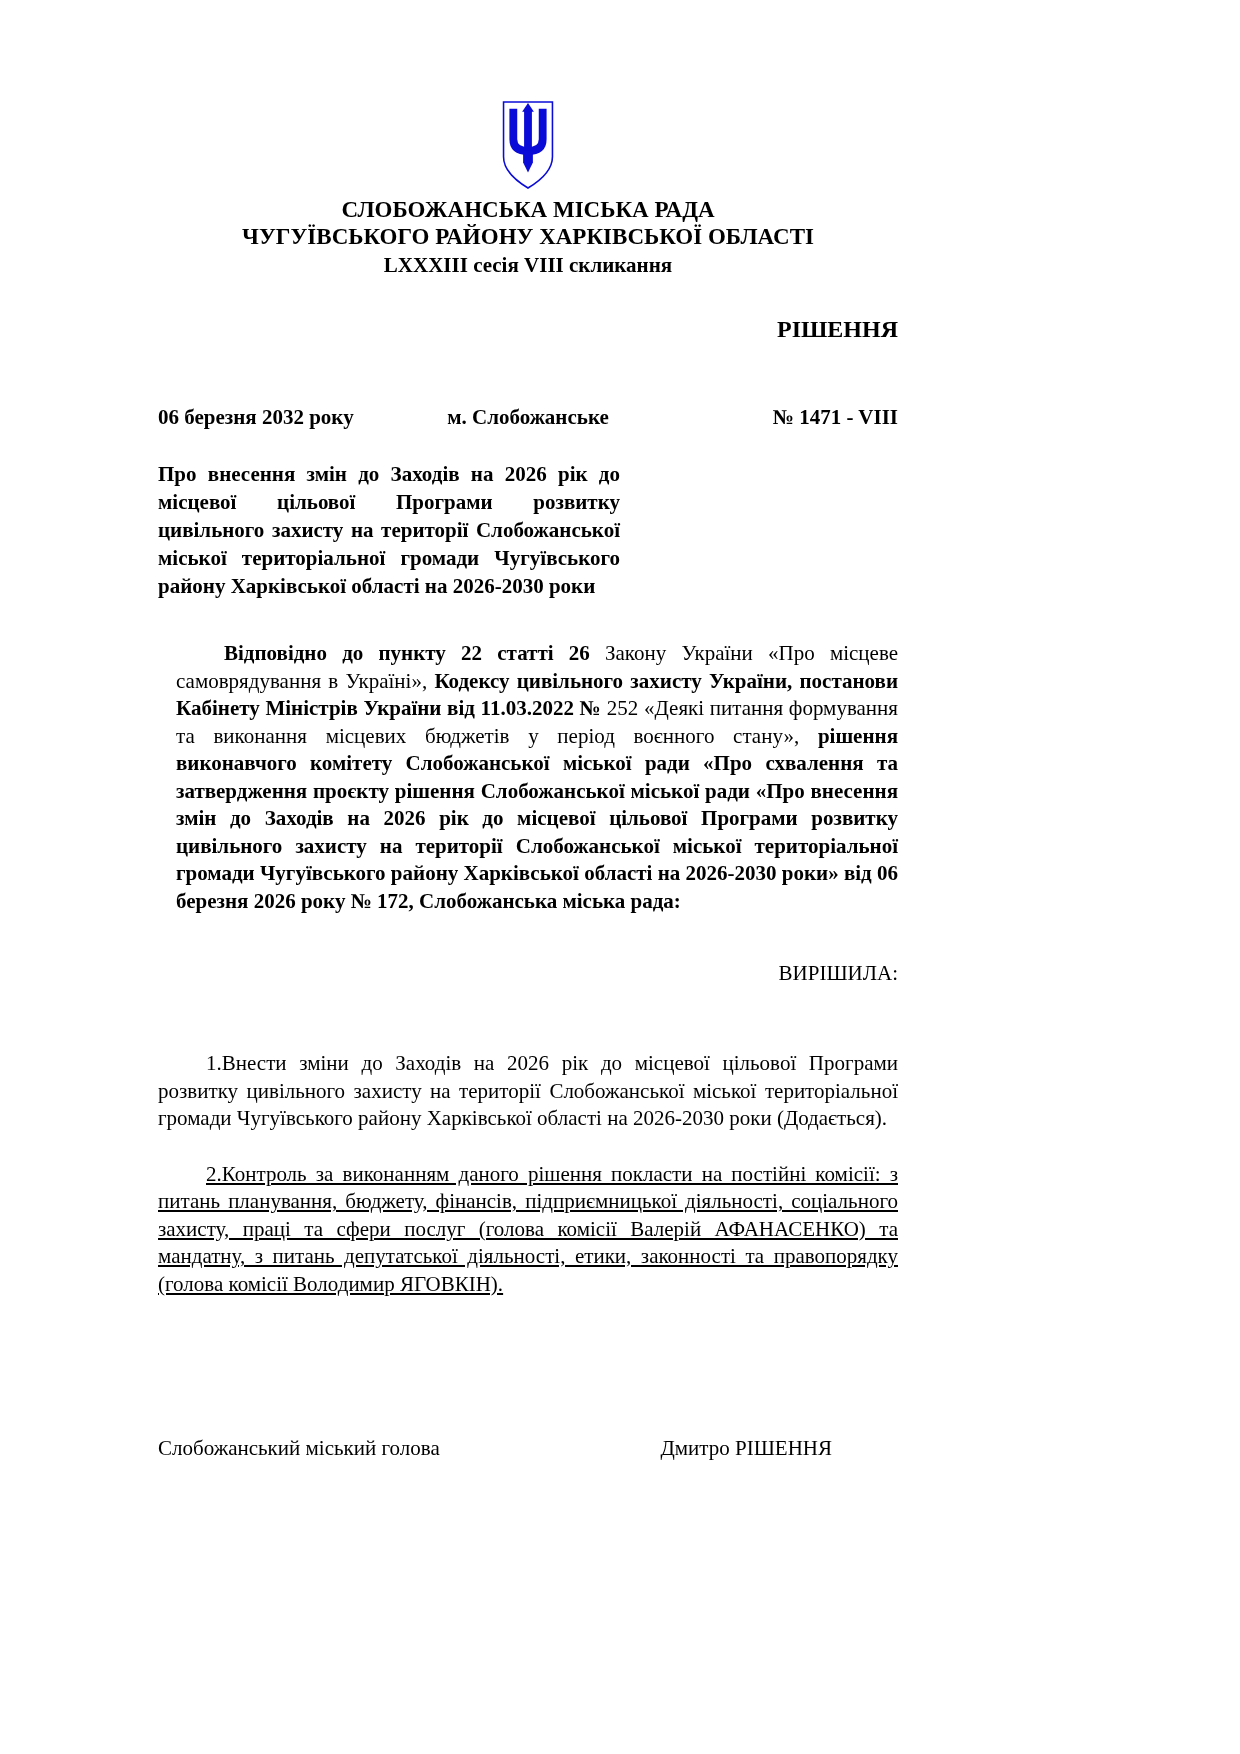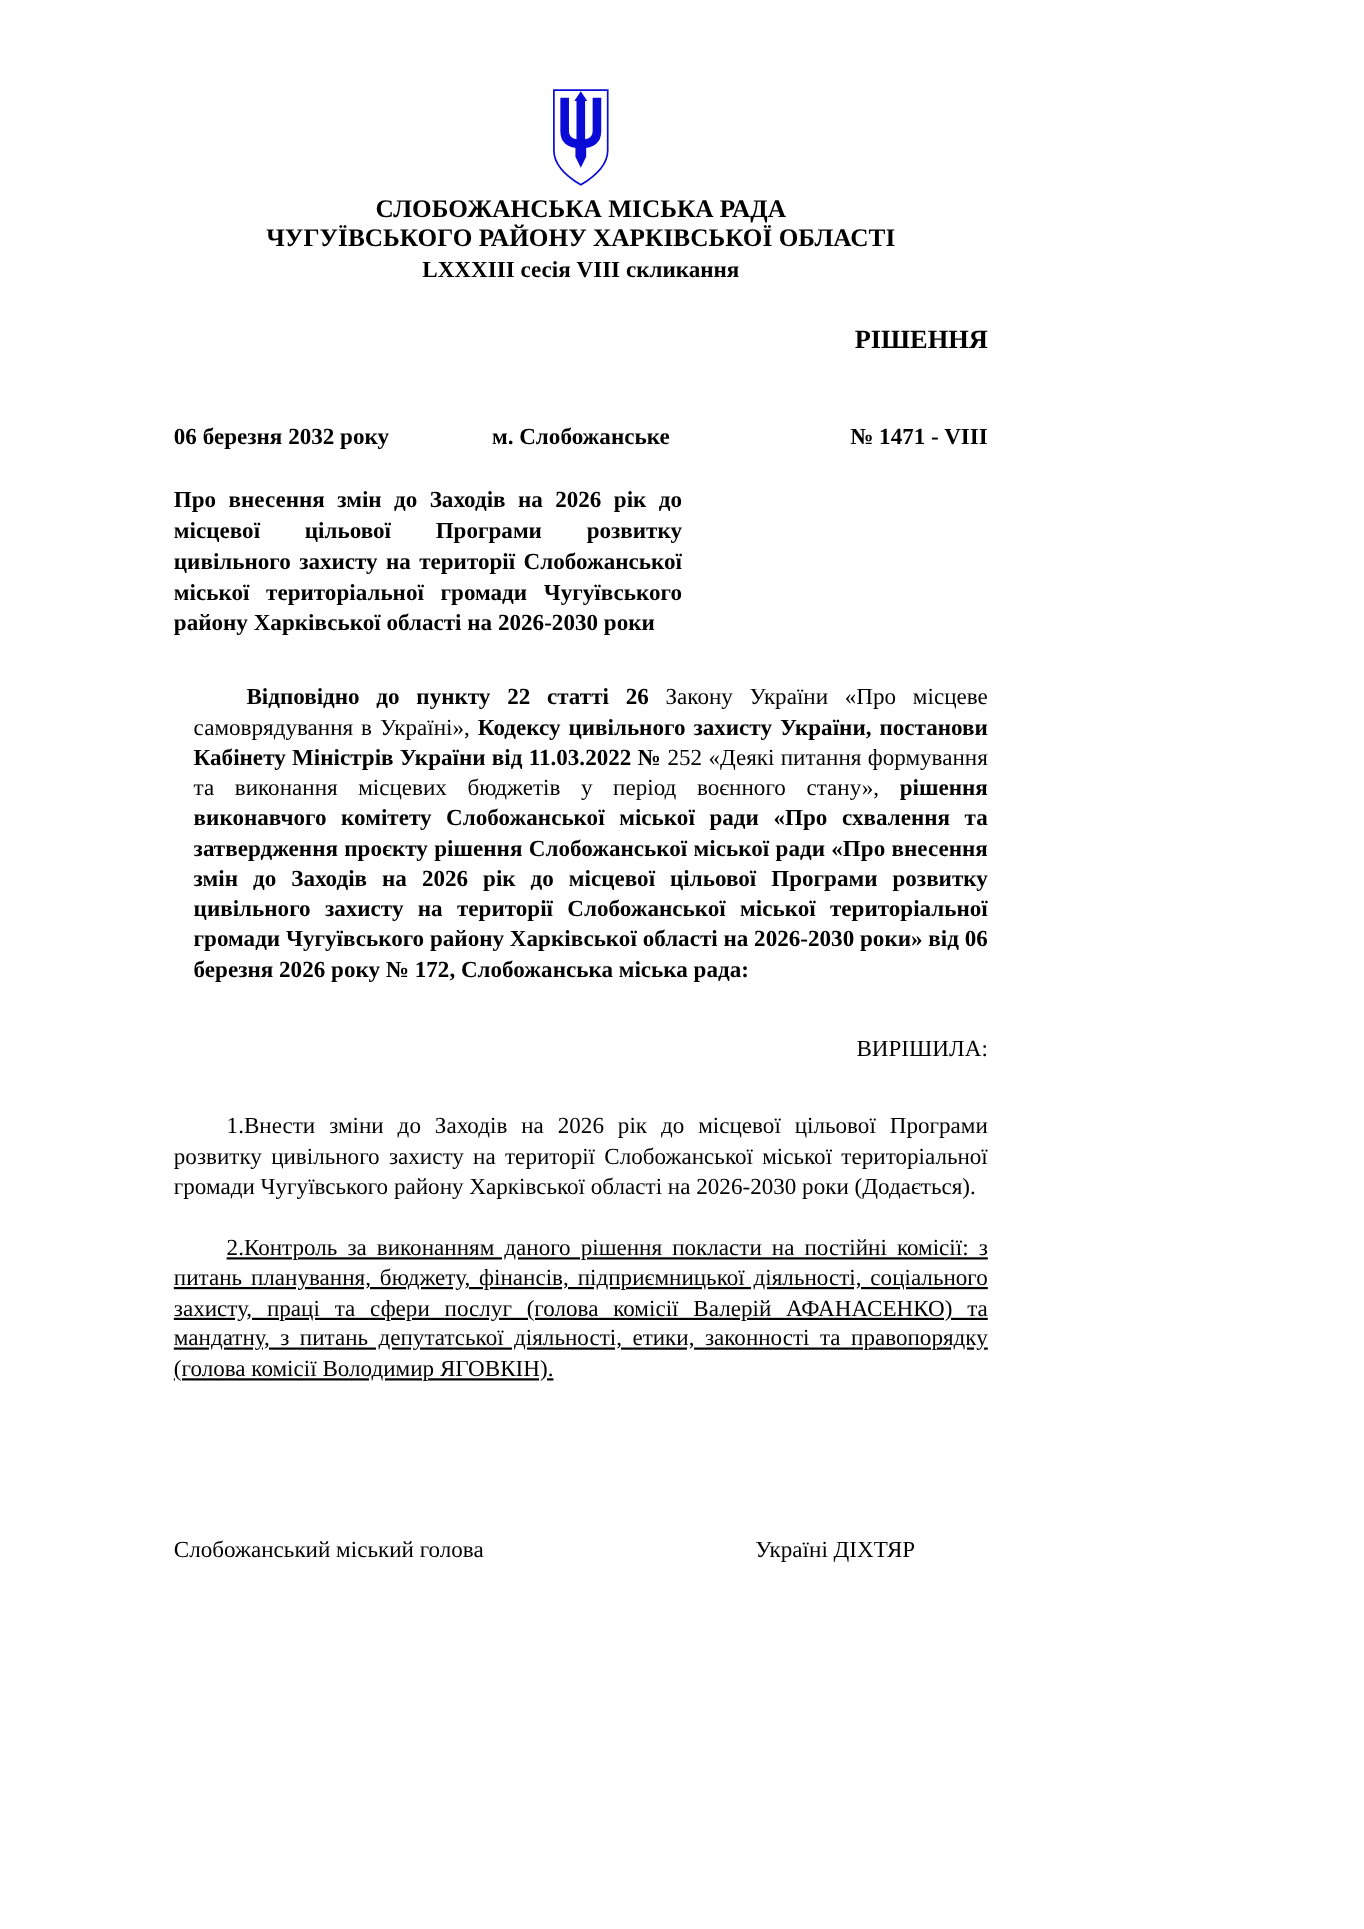--- a/index.html
+++ b/index.html
@@ -11,21 +11,21 @@
     width: 1240px;
     height: 1754px;
     color: #000000;
     font-family: "Liberation Serif", "DejaVu Serif", serif;
     overflow: hidden;
   }
   .page {
     box-sizing: border-box;
     width: 1028px;
     height: 1754px;
-    padding: 80px 130px 40px 158px;
+    padding: 100px 130px 40px 158px;
   }
   .header {
     text-align: center;
   }
   .emblem-wrap {
     width: 62px;
     height: 90px;
     margin: 0 auto 6px auto;
   }
   .org-line {
@@ -73,21 +73,21 @@
     text-indent: 48px;
     margin-left: 18px;
   }
   .seg-b { font-weight: bold; }
   .seg-r { font-weight: normal; }
   .resolved {
     margin-top: 46px;
     font-size: 21px;
     text-align: right;
   }
-  .item-1 { margin-top: 44px; text-indent: 48px; }
+  .item-1 { margin-top: 64px; text-indent: 48px; }
   .item-2 { margin-top: 28px; text-indent: 48px; text-decoration: underline; }
   .signature-row {
     margin-top: 138px;
     display: flex;
     justify-content: space-between;
     align-items: baseline;
     font-size: 21px;
   }
   .sig-name { margin-right: 66px; }
   svg.tryzub { display: block; }
@@ -131,16 +131,16 @@
   <p class="para intro"><span class="seg-b">Відповідно до  пункту 22 статті 26 </span><span class="seg-r">Закону України «Про місцеве самоврядування в Україні», </span><span class="seg-b">Кодексу цивільного захисту України,  постанови  Кабінету Міністрів України від 11.03.2022 № </span><span class="seg-r">252 «Деякі питання формування та виконання місцевих бюджетів у період воєнного стану», </span><span class="seg-b">рішення виконавчого комітету Слобожанської міської ради «Про схвалення та  затвердження проєкту рішення  Слобожанської міської ради  «Про внесення змін до Заходів на 2026 рік до місцевої цільової Програми розвитку цивільного захисту на території Слобожанської міської територіальної громади Чугуївського району Харківської області на 2026-2030 роки» від  06 березня 2026 року № 172, Слобожанська міська рада:</span></p>
 
   <div class="resolved">ВИРІШИЛА:</div>
 
   <p class="para item-1">1.Внести зміни до  Заходів на 2026 рік до місцевої цільової Програми розвитку цивільного захисту на території Слобожанської міської територіальної громади Чугуївського району Харківської області на 2026-2030 роки (Додається).</p>
 
   <p class="para item-2">2.Контроль за виконанням даного рішення покласти на постійні комісії: з питань планування, бюджету, фінансів, підприємницької діяльності, соціального захисту, праці та сфери послуг (голова комісії  Валерій АФАНАСЕНКО) та мандатну, з питань депутатської діяльності, етики, законності та правопорядку (голова комісії  Володимир ЯГОВКІН).</p>
 
   <div class="signature-row">
     <div class="sig-title">Слобожанський міський  голова</div>
-    <div class="sig-name">Україні ДІХТЯР</div>
+    <div class="sig-name">Дмитро РІШЕННЯ</div>
   </div>
 
 </div>
 
 </body></html>

